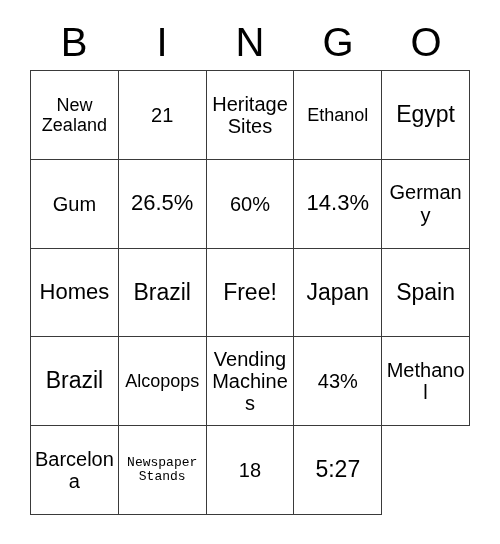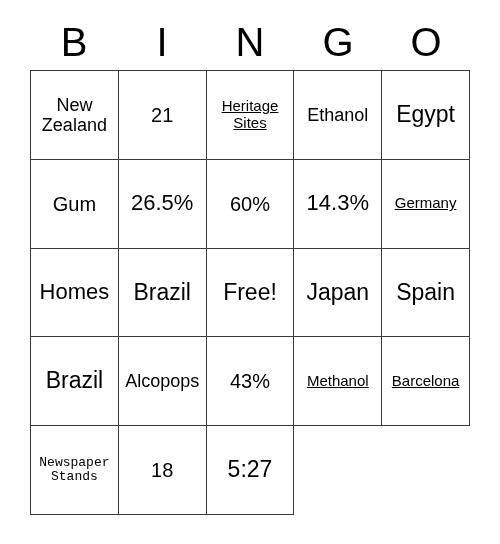--- a/index.html
+++ b/index.html
@@ -71,21 +71,21 @@
     text-align: center;
     line-height: 1.12;
     color: #000000;
     word-break: break-word;
   }
   
   .fs-xl  { font-size: 20px; }
   .fs-lg  { font-size: 23px; }
   .fs-md  { font-size: 22px; }
   .fs-sm  { font-size: 18px; }
-  .fs-xs  { font-size: 15px; text-decoration: underline; }
+  .fs-xs  { font-size: 20px; }
   .fs-xxs { font-size: 13px; font-family: Liberation Mono, monospace; }
 </style>
 </head>
 <body>
 
 <div id="card">
 
   <div id="header-row">
     <div class="header-letter">B</div>
     <div class="header-letter">I</div>
@@ -144,20 +144,23 @@
         <span class="cell-text fs-lg">Spain</span>
       </div>
 
     <div class="cell">
         <span class="cell-text fs-lg">Brazil</span>
       </div>
     <div class="cell">
         <span class="cell-text fs-sm">Alcopops</span>
       </div>
     <div class="cell">
+        <span class="cell-text fs-xs">Vending Machines</span>
+      </div>
+    <div class="cell">
         <span class="cell-text fs-xl">43%</span>
       </div>
     <div class="cell">
         <span class="cell-text fs-xs">Methanol</span>
       </div>
 
     <div class="cell">
         <span class="cell-text fs-xs">Barcelona</span>
       </div>
     <div class="cell">

